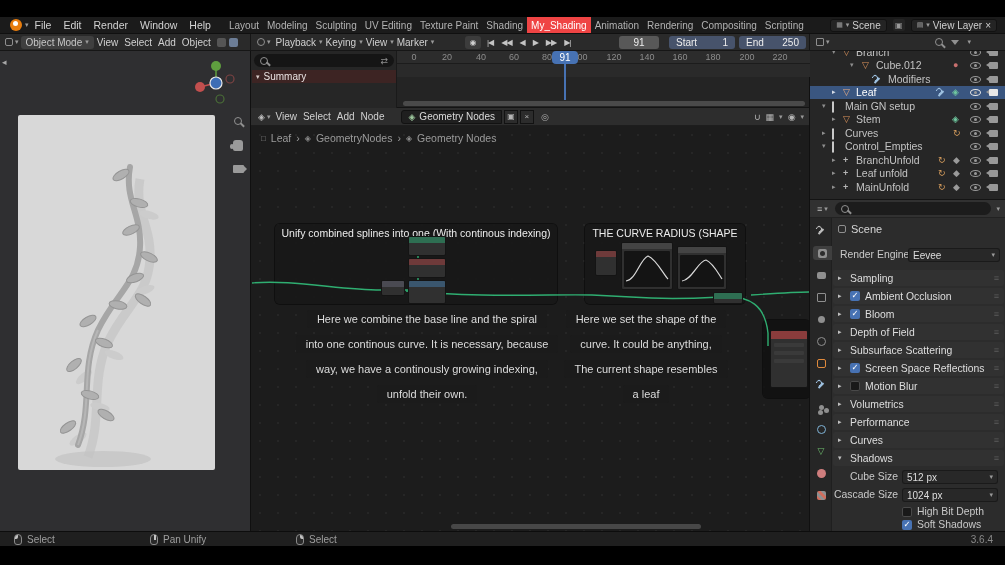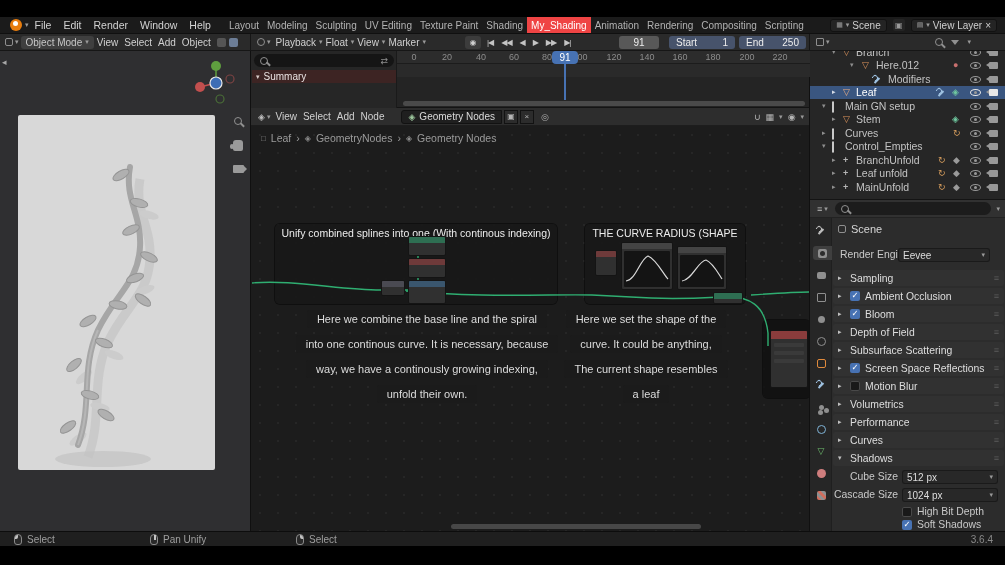--- a/index.html
+++ b/index.html
@@ -175,21 +175,21 @@
       <span class="togglesq"></span>
       <span class="togglesq" style="background:#6c7d96"></span>
     </div>
     <div class="hdr tl-h">
       <span class="edicon" style="margin-left:4px">
           <span class="ti circle outline" style="width:8px;height:8px"></span>
           <span class="chev">▾</span>
         </span>
       <span class="mitem">Playback</span>
         <span class="chev">▾</span>
-      <span class="mitem">Float</span>
+      <span class="mitem">Keying</span>
         <span class="chev">▾</span>
       <span class="mitem">View</span>
         <span class="chev">▾</span>
       <span class="mitem">Marker</span>
         <span class="chev">▾</span>
       <span class="trans">
         <span class="recbox">◉</span>
         <span class="tbtn">|◀</span>
         <span class="tbtn">◀◀</span>
         <span class="tbtn">◀</span>
@@ -419,21 +419,21 @@
     <div class="orow" style="top:-5px">
       <span class="oarrow" style="left:22px">▾</span>
       <span class="oicon" style="left:33px;color:#e0955c">▽</span>
       <span class="olabel" style="left:46px">Branch</span>
       <span class="i-eye" style="left:160px"></span>
       <span class="i-cam" style="left:179px"></span>
     </div>
     <div class="orow" style="top:8px">
       <span class="oarrow" style="left:40px">▾</span>
       <span class="oicon" style="left:52px;color:#e0955c">▽</span>
-      <span class="olabel" style="left:66px">Here.012</span>
+      <span class="olabel" style="left:66px">Cube.012</span>
       <span class="oex" style="left:143px;color:#c9706f">●</span>
       <span class="i-eye" style="left:160px"></span>
       <span class="i-cam" style="left:179px"></span>
     </div>
     <div class="orow" style="top:22px">
       <span class="oicon" style="left:62px;top:2px"><span class="i-wrench"></span></span>
       <span class="olabel" style="left:78px">Modifiers</span>
       <span class="i-eye" style="left:160px"></span>
       <span class="i-cam" style="left:179px"></span>
     </div>
@@ -558,21 +558,21 @@
       <span class="ptab" style="top:270px">
           <span class="ti" style="background:repeating-linear-gradient(45deg,#cf6f5f 0 3px,#8f8f8f 3px 6px)"></span>
         </span>
     </div>
     <div class="pcontent">
       <div class="abs" style="left:6px;top:5px;display:flex;align-items:center;gap:5px">
         <span class="ti outline" style="width:8px;height:8px"></span>
         <span style="color:#d6d6d6">Scene</span>
       </div>
       <div class="flabelrow" style="top:30px;text-align:left;left:8px;width:80px">Render Engine</div>
-      <div class="valdd" style="left:66px;top:30px;width:92px">
+      <div class="valdd" style="left:76px;top:30px;width:92px">
         <span>Eevee</span>
         <span class="chev">▾</span>
       </div>
 
       <div class="panel" style="top:52px">
         <span class="parrow">▸</span>
         <span class="plabel">Sampling</span>
         <span class="grip">≡</span>
       </div>
       <div class="panel" style="top:70px">

